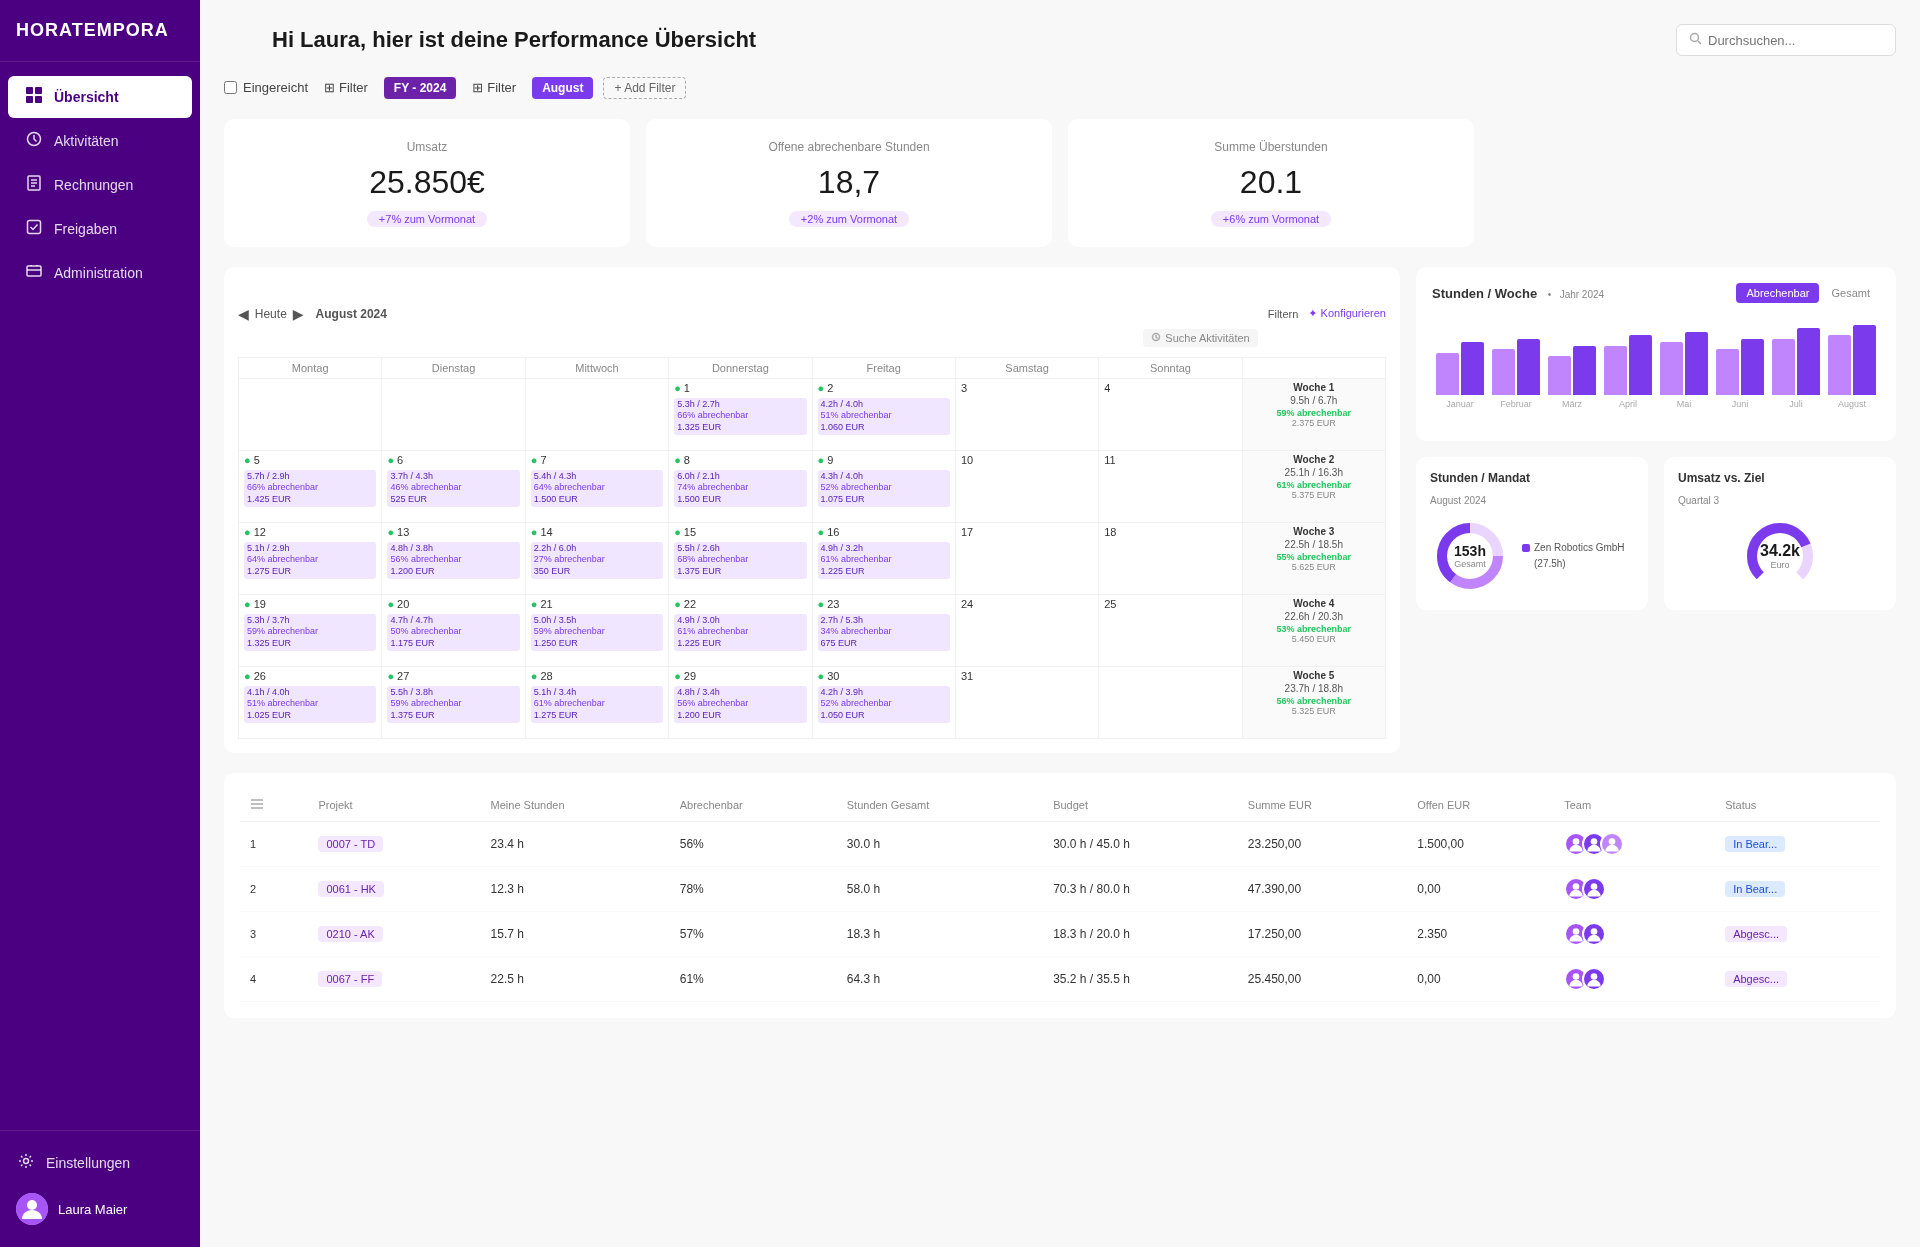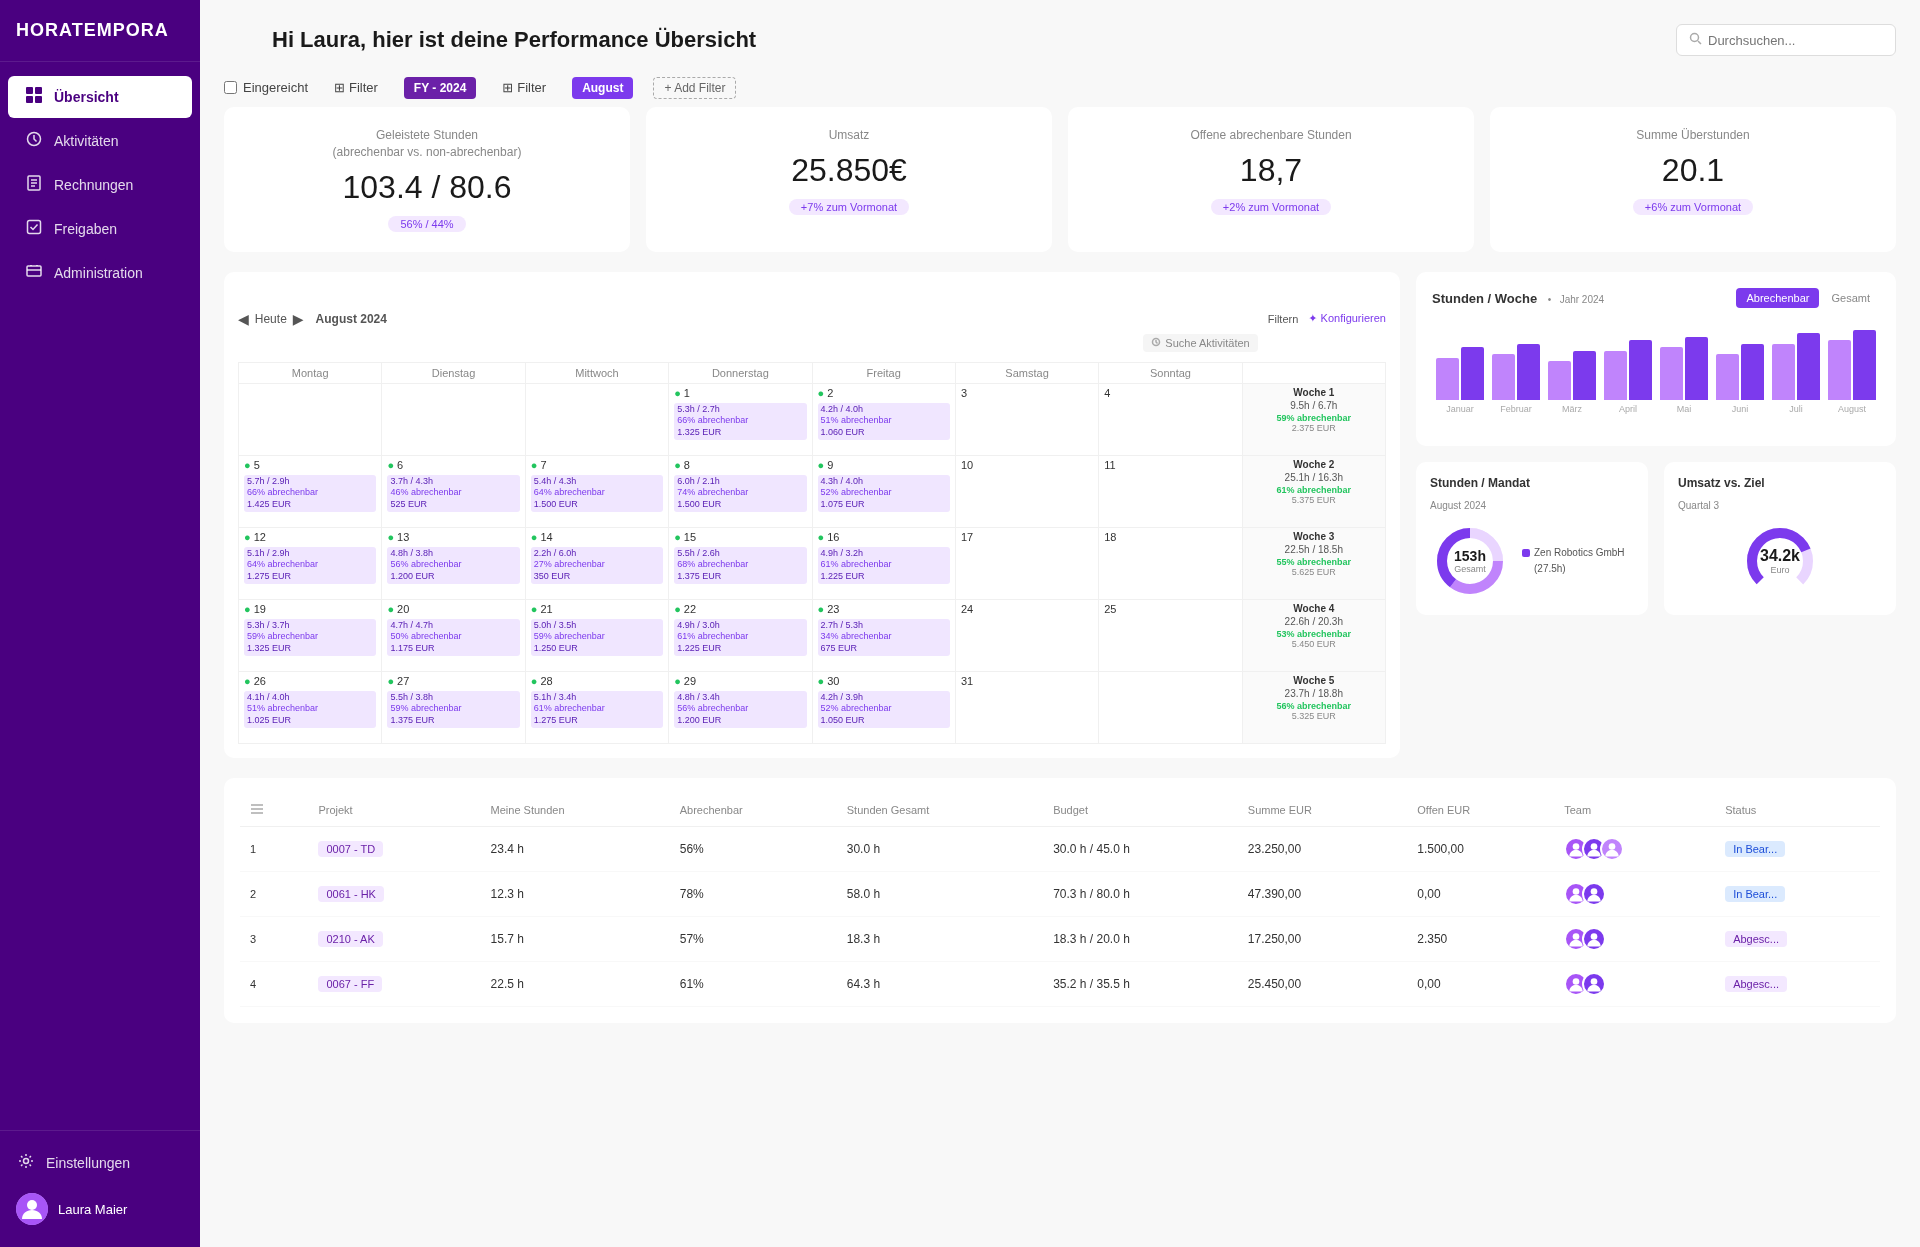--- a/index.html
+++ b/index.html
@@ -102,22 +102,22 @@
       width: 220px;
     }
     .search-box input {
       border: none; outline: none; font-size: 13px; color: #999; width: 100%; background: transparent;
     }
 
     
     .filter-bar {
       display: flex;
       align-items: center;
-      gap: 20px;
-      margin-bottom: 8px;
+      gap: 10px;
+      margin-bottom: 20px;
     }
     .checkbox-label { display: flex; align-items: center; gap: 6px; font-size: 13px; color: #444; cursor: pointer; }
     .filter-btn {
       display: flex; align-items: center; gap: 4px;
       font-size: 13px; color: #444; cursor: pointer;
       background: none; border: none; padding: 4px 6px;
     }
     .filter-chip {
       background: #6b21a8; color: white;
       border-radius: 4px; padding: 4px 10px;
@@ -410,25 +410,20 @@
     <span class="filter-chip">FY - 2024</span>
     <button class="filter-btn">
       <span>⊞</span>
       <span>Filter</span>
     </button>
     <span class="filter-chip" style="background:#7c3aed;">August</span>
     <button class="add-filter-btn">+ Add Filter</button>
   </div>
 
   <div class="kpi-row">
-    <div class="kpi-card">
-      <div class="kpi-label">Geleistete Stunden<br>(abrechenbar vs. non-abrechenbar)</div>
-      <div class="kpi-value">103.4 / 80.6</div>
-      <span class="kpi-badge">56% / 44%</span>
-    </div>
     <div class="kpi-card">
       <div class="kpi-label">Umsatz</div>
       <div class="kpi-value">25.850€</div>
       <span class="kpi-badge">+7% zum Vormonat</span>
     </div>
     <div class="kpi-card">
       <div class="kpi-label">Offene abrechenbare Stunden</div>
       <div class="kpi-value">18,7</div>
       <span class="kpi-badge">+2% zum Vormonat</span>
     </div>

